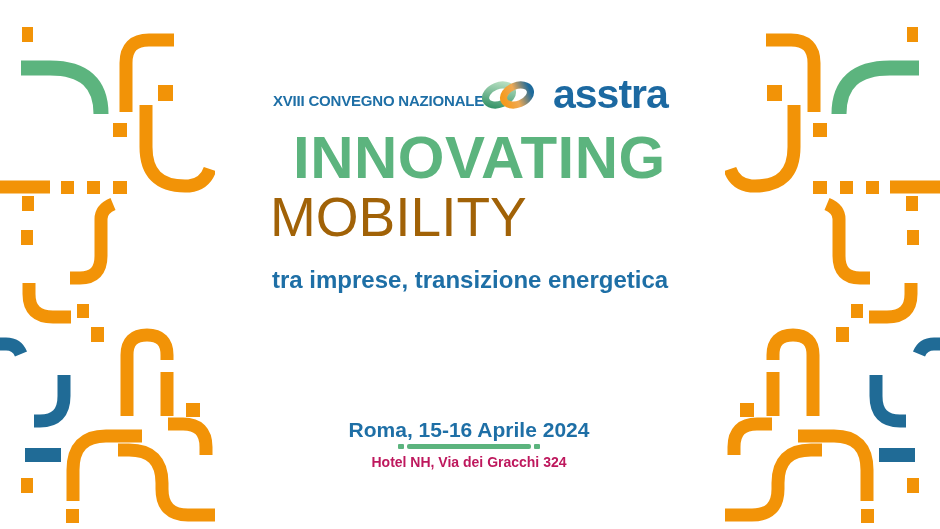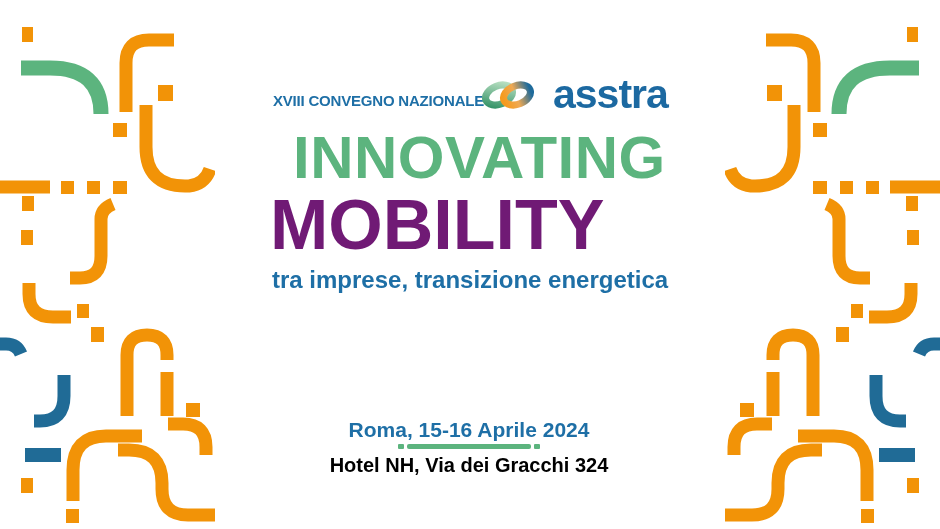--- a/index.html
+++ b/index.html
@@ -10,32 +10,32 @@
   .decor.right{right:0;transform:scaleX(-1);}
   .content{position:absolute;left:264px;top:16px;width:410px;height:529px;}
   .eyebrow{position:absolute;left:9px;top:76px;font-size:15px;font-weight:bold;
            color:#1E6FA6;letter-spacing:-0.2px;white-space:nowrap;}
   .logo{position:absolute;left:218px;top:56px;display:flex;align-items:center;gap:10px;}
   .logo svg{display:block;margin-top:3px;}
   .logo-text{font-size:41px;font-weight:bold;color:#1C69A1;line-height:38px;
              letter-spacing:-1px;margin-left:7px;}
   .title1{position:absolute;left:6px;top:112px;font-size:60px;line-height:1;
           font-weight:bold;color:#5CB47E;letter-spacing:0.5px;white-space:nowrap;margin-left:23px;}
-  .title2{position:absolute;left:6px;top:174px;font-size:70px;line-height:1;
-          font-weight:bold;color:#701a75;letter-spacing:0px;white-space:nowrap;}
+  .title2{position:absolute;left:6px;top:174px;font-size:55px;line-height:1;
+          font-weight:normal;color:#a16207;letter-spacing:0px;white-space:nowrap;}
   .subtitle{position:absolute;left:8px;top:250px;font-size:24px;line-height:28.5px;
             font-weight:bold;color:#1E6FA6;white-space:nowrap;}
   .date-line{position:absolute;left:0;top:402px;width:100%;text-align:center;
              font-size:21px;font-weight:bold;color:#1E6FA6;}
   .divider{position:absolute;left:0;top:428px;width:100%;display:flex;
            justify-content:center;align-items:center;gap:3px;}
   .divider .sq{width:6px;height:4.5px;background:#5CB47E;border-radius:1px;}
   .divider .bar{width:124px;height:4.5px;background:#5CB47E;border-radius:2px;}
   .venue-line{position:absolute;left:0;top:438px;width:100%;text-align:center;
-              font-size:20px;font-weight:bold;color:#000000;}
+              font-size:14px;font-weight:bold;color:#be185d;}
 </style>
 </head>
 <body>
 
 <svg width="0" height="0" style="position:absolute" aria-hidden="true">
   <defs>
     <g id="transit-pattern" fill="none" stroke-width="13">
       <g stroke="#F29307">
         <path d="M 0 187 H 50"></path>
         <path d="M 126 112 V 63 Q 126 40 149 40 H 174"></path>

